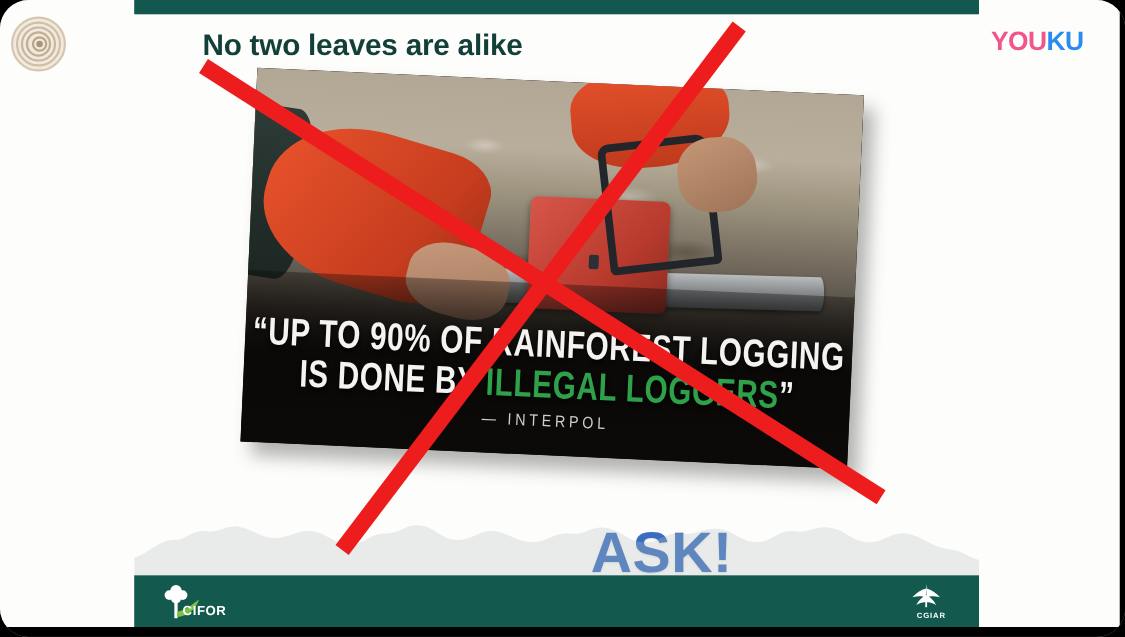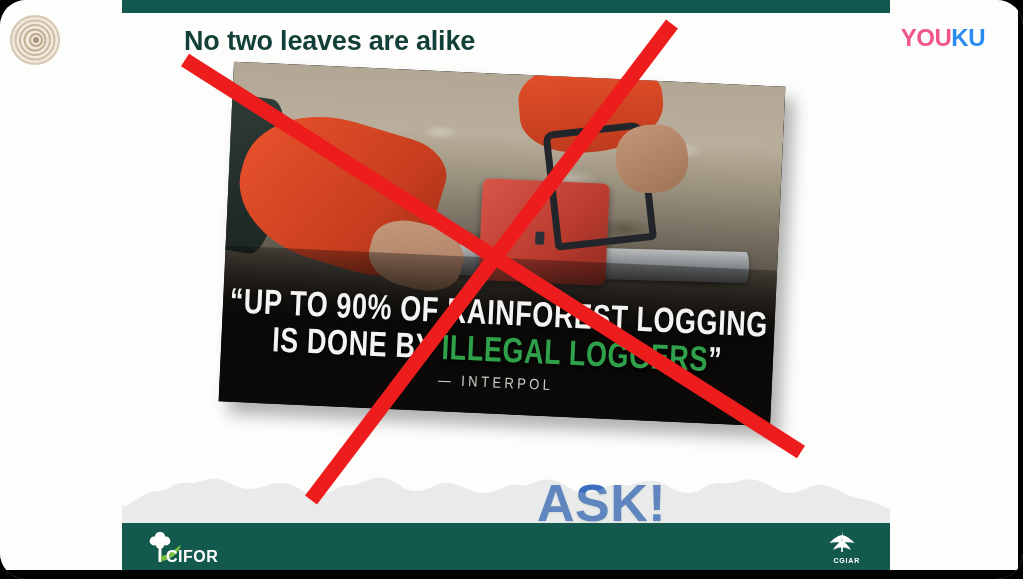--- a/index.html
+++ b/index.html
@@ -318,21 +318,21 @@
     left: 20px;
     top: 5px;
     width: 52px;
     height: 38px;
   }
   .cifor-word {
     position: absolute;
     left: 44px;
     top: 25px;
     color: #ffffff;
-    font-size: 16px;
+    font-size: 12px;
     font-weight: bold;
     letter-spacing: .5px;
   }
   .footer-tagline {
     position: absolute;
     left: 84px;
     top: 26px;
     color: #e9f1ee;
     font-size: 9.5px;
     font-weight: bold;

